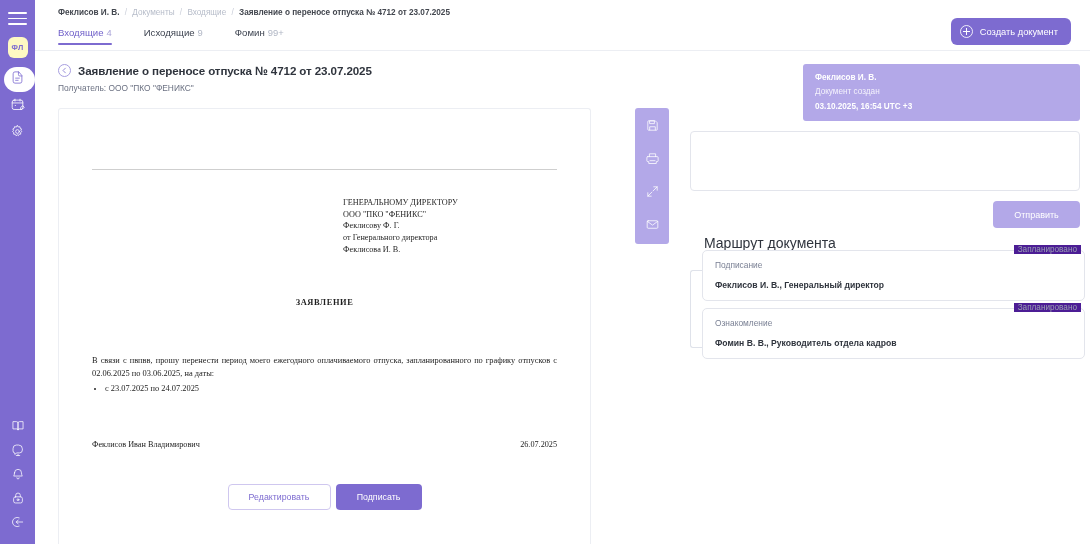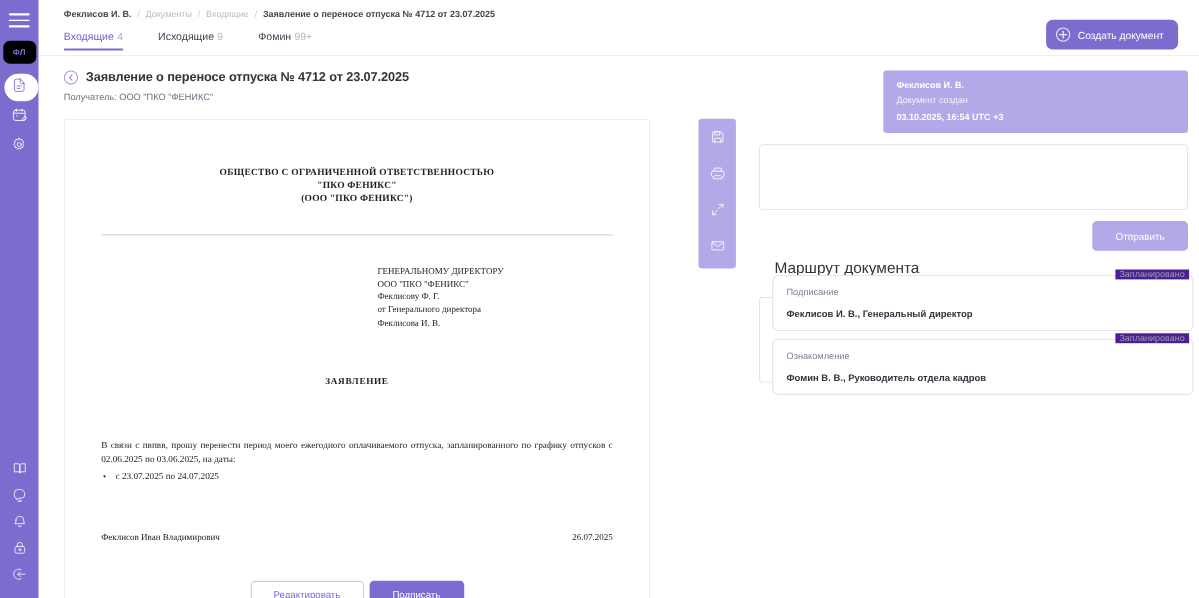--- a/index.html
+++ b/index.html
@@ -24,21 +24,21 @@
   }
   .rail-top { padding-top: 8px; display:flex; flex-direction:column; align-items:center; }
   .burger {
     width: 19px; height: 13px; margin-top: 4px; margin-bottom: 12px;
     display:flex; flex-direction: column; justify-content: space-between;
     cursor: pointer;
   }
   .burger span { display:block; height:1.6px; background:#ffffff; border-radius:2px; }
 
   .fl-badge {
-    width: 30px; height: 21px; border-radius: 6px; background:#000000;
+    width: 20px; height: 21px; border-radius: 6px; background:#fef9c3;
     color:#7d6bd0; font-size:7.5px; font-weight:700;
     display:flex; align-items:center; justify-content:center;
     letter-spacing:.2px; margin-bottom: 8px;
   }
 
   .rail-item {
     width: 35px; height: 27px;
     display:flex; align-items:center; justify-content:center;
     position: relative;
   }
@@ -382,25 +382,20 @@
             </svg>
         </span>
         <span class="doc-title">Заявление о переносе отпуска № 4712 от 23.07.2025</span>
       </div>
       <div class="doc-recipient">Получатель: ООО "ПКО "ФЕНИКС"</div>
     </div>
 
     <div class="doc-card">
       <div class="paper">
 
-        <div class="org-block">
-          <div class="org-line1">ОБЩЕСТВО С ОГРАНИЧЕННОЙ ОТВЕТСТВЕННОСТЬЮ</div>
-          <div class="org-line2">"ПКО ФЕНИКС"</div>
-          <div class="org-line3">(ООО "ПКО ФЕНИКС")</div>
-        </div>
 
         <div class="paper-rule"></div>
 
         <div class="addressee">
           <div>ГЕНЕРАЛЬНОМУ ДИРЕКТОРУ</div>
           <div>ООО "ПКО "ФЕНИКС"</div>
           <div>Феклисову Ф. Г.</div>
           <div>от Генерального директора</div>
           <div>Феклисова И. В.</div>
         </div>

